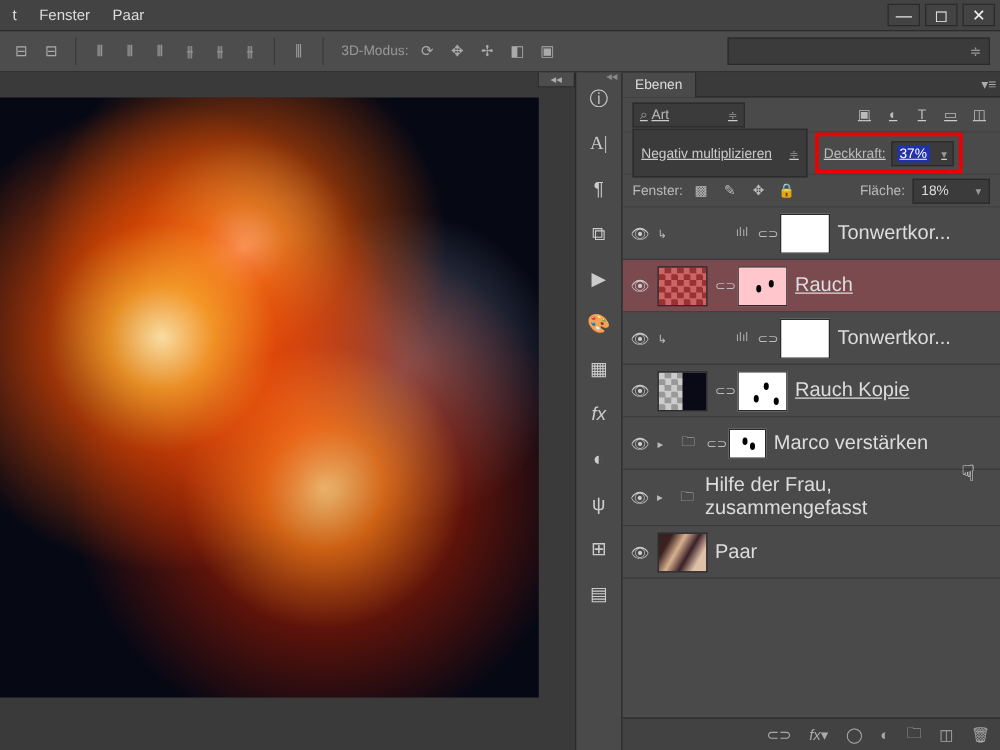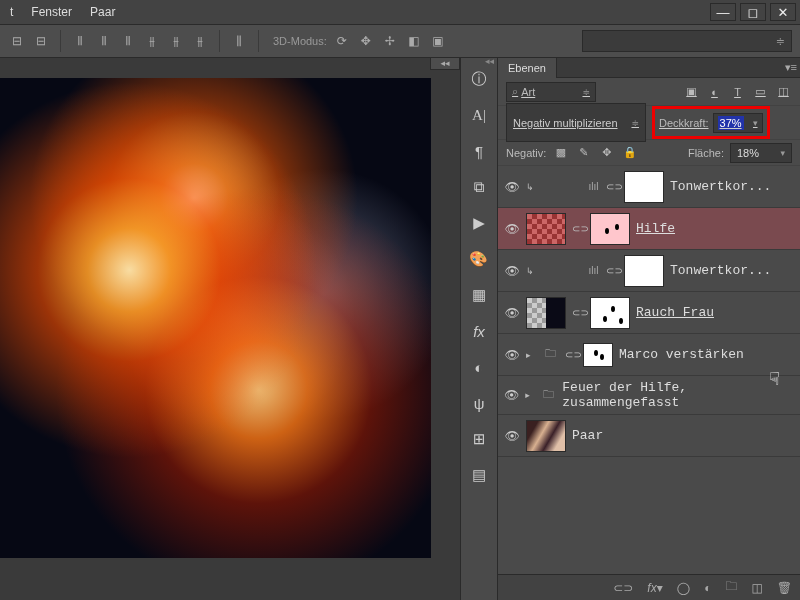--- a/index.html
+++ b/index.html
@@ -55,21 +55,21 @@
   .arrow { width: 10px; color: #bbb; font-size: 9px; }
   .thumb { width: 40px; height: 32px; border: 1px solid #2a2a2a; background: #fff; position: relative; }
   .thumb.small { width: 30px; height: 24px; }
   .thumb.checker { background:
     repeating-conic-gradient(#999 0 25%, #ccc 0 50%) 0 0/10px 10px; }
   .thumb.dark { background: #101018; }
   .thumb.pink { background: #ffc6cc; }
   .thumb.photo { background: linear-gradient(120deg,#3a2020 20%,#d8b090 40%,#3a2028 60%,#e0c0a8 80%); }
   .thumb .dot { position:absolute; width:4px; height:6px; background:#000; border-radius:50%; }
   .link { width: 12px; color: #bbb; font-size: 10px; text-align:center;}
-  .lname { font-size: 13px; color: #ddd; font-family: Liberation Mono, monospace; }
+  .lname { font-size: 16px; color: #ddd; }
   .lname.u { text-decoration: underline; }
   .hand { position:absolute; right: 20px; top: 368px; font-size:18px; color:#fff; pointer-events:none; z-index:10;}
   .bottombar { height: 26px; border-top: 1px solid #2a2a2a; background: #424242; display: flex; align-items: center; justify-content: flex-end; padding: 0 8px; gap: 14px; }
   .bottombar .bic { color: #aaa; font-size: 12px; }
   .adjrow { display:flex; align-items:center; gap:3px;margin-left:45px;}
   .adjrow .ab { font-size:10px; color:#aaa; width:13px; text-align:center;}
 </style>
 </head>
 <body>
 
@@ -159,21 +159,21 @@
       <div class="redbox">
         <span class="lbl">Deckkraft:</span>
         <div class="opacity">
           <span class="val">37%</span>
             <span class="dd">▾</span>
         </div>
       </div>
     </div>
 
     <div class="lockrow">
-      <span class="lbl">Negativ:</span>
+      <span class="lbl">Fenster:</span>
       <span class="smbtn">▩</span>
       <span class="smbtn">✎</span>
       <span class="smbtn">✥</span>
       <span class="smbtn">🔒</span>
       <span style="flex:1"></span>
       <span class="lbl">Fläche:</span>
       <div class="fill">
           <span>18%</span>
           <span class="dd">▾</span>
         </div>
@@ -193,21 +193,21 @@
       </div>
 
       <div class="layer sel">
         <span class="eye">👁</span>
         <div class="thumb checker" style="background:repeating-conic-gradient(#933 0 25%, #c66 0 50%) 0 0/10px 10px;"></div>
         <span class="link">⊂⊃</span>
         <div class="thumb pink">
           <span class="dot" style="left:14px;top:14px;"></span>
             <span class="dot" style="left:24px;top:10px;"></span>
         </div>
-        <span class="lname u">Hilfe</span>
+        <span class="lname u">Rauch</span>
       </div>
 
       <div class="layer">
         <span class="eye">👁</span>
         <span class="arrow">↳</span>
         <span class="adjrow">
             <span class="ab">ılıl</span>
           </span>
         <span class="link">⊂⊃</span>
         <div class="thumb"></div>
@@ -216,40 +216,40 @@
 
       <div class="layer">
         <span class="eye">👁</span>
         <div class="thumb checker dark" style="background:linear-gradient(#0a0a16,#0a0a16),repeating-conic-gradient(#999 0 25%, #ccc 0 50%) 0 0/10px 10px; background-blend-mode:normal; background-size:50% 100%,10px 10px; background-position:right,0 0; background-repeat:no-repeat,repeat;"></div>
         <span class="link">⊂⊃</span>
         <div class="thumb">
           <span class="dot" style="left:12px;top:18px;"></span>
             <span class="dot" style="left:20px;top:8px;"></span>
             <span class="dot" style="left:28px;top:20px;"></span>
         </div>
-        <span class="lname u">Rauch Frau</span>
+        <span class="lname u">Rauch Kopie</span>
       </div>
 
       <div class="layer">
         <span class="eye">👁</span>
         <span class="arrow">▸</span>
         <span class="smbtn">🗀</span>
         <span class="link">⊂⊃</span>
         <div class="thumb small">
             <span class="dot" style="left:10px;top:6px;"></span>
             <span class="dot" style="left:16px;top:10px;"></span>
           </div>
         <span class="lname">Marco verstärken</span>
       </div>
 
       <div class="layer short">
         <span class="eye">👁</span>
         <span class="arrow">▸</span>
         <span class="smbtn">🗀</span>
-        <span class="lname">Feuer der Hilfe, zusammengefasst</span>
+        <span class="lname">Hilfe der Frau, zusammengefasst</span>
       </div>
 
       <div class="layer">
         <span class="eye">👁</span>
         <div class="thumb photo"></div>
         <span class="lname">Paar</span>
       </div>
 
     </div>
 

